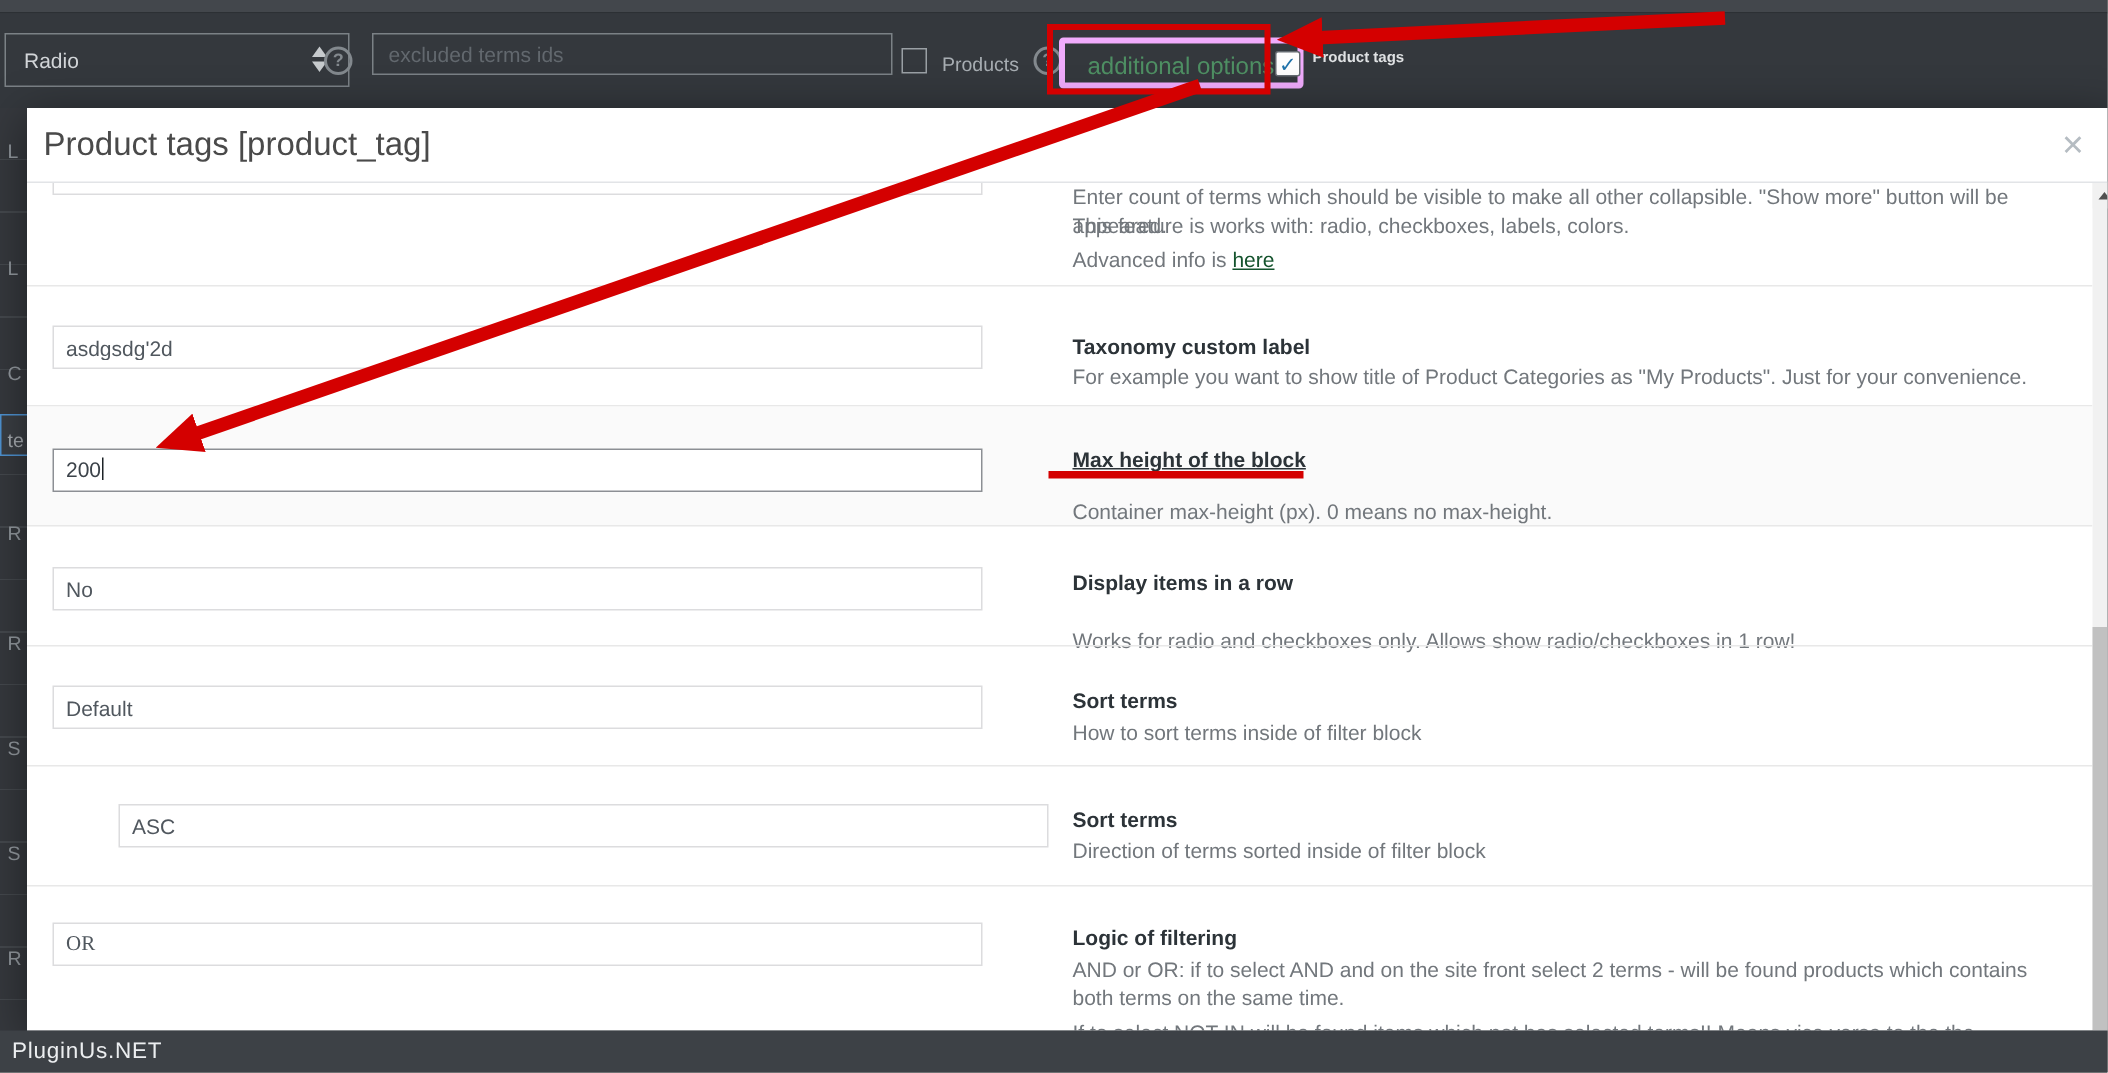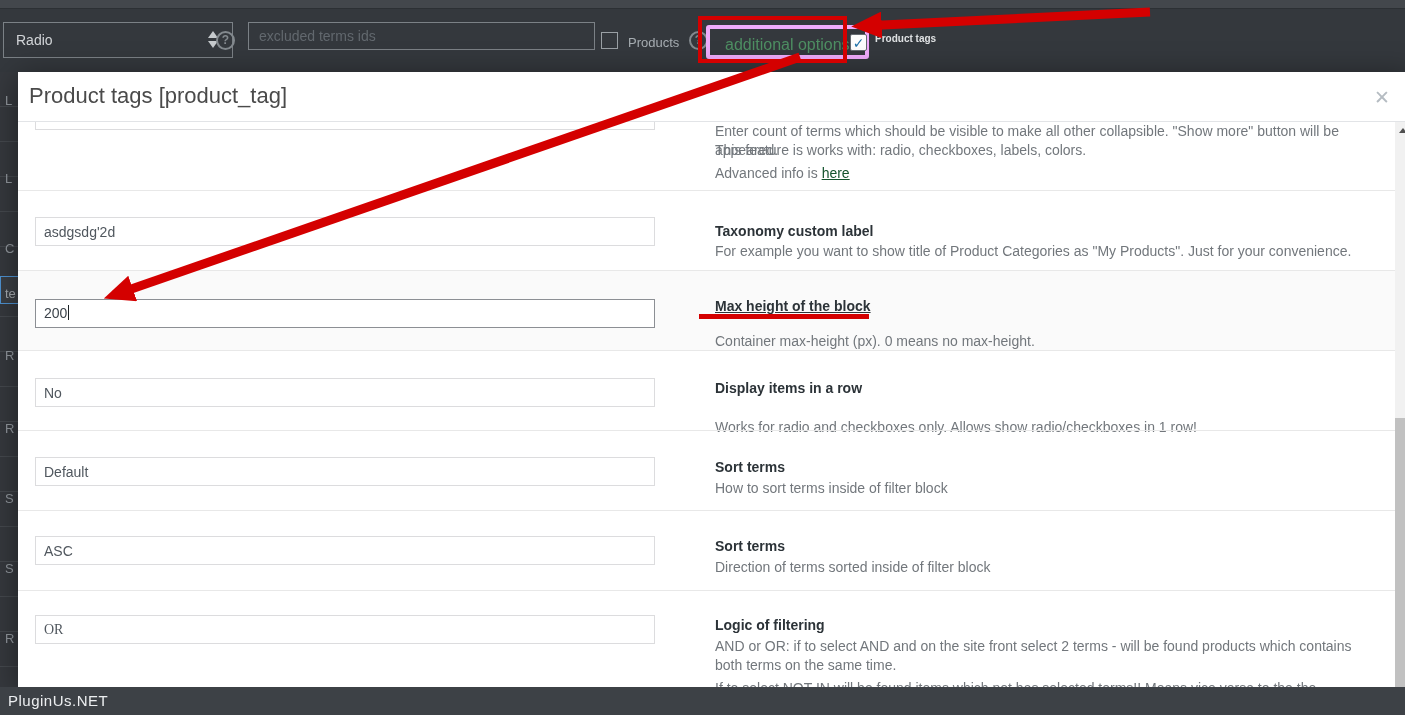--- a/index.html
+++ b/index.html
@@ -130,21 +130,21 @@
       <input class="field" style="top: 256px;" value="No">
       <div class="rhead" style="top:258px;">Display items in a row</div>
       <div class="rdesc" style="top:296px;">Works for radio and checkboxes only. Allows show radio/checkboxes in 1 row!</div>
       <div class="hr" style="top:308px;"></div>
 
       <input class="field" style="top: 335px;" value="Default">
       <div class="rhead" style="top:337px;">Sort terms</div>
       <div class="rdesc" style="top:357px;">How to sort terms inside of filter block</div>
       <div class="hr" style="top:388px;"></div>
 
-      <input class="field" style="top: 414px;" value="ASC">
+      <input class="field" style="top: 414px; margin-left: 44px;" value="ASC">
       <div class="rhead" style="top:416px;">Sort terms</div>
       <div class="rdesc" style="top:436px;">Direction of terms sorted inside of filter block</div>
       <div class="hr" style="top:468px;"></div>
 
       <input class="field" style="top: 493px; font-family: Liberation Serif, serif;" value="OR">
       <div class="rhead" style="top:495px;">Logic of filtering</div>
       <div class="rdesc" style="top:515px;">AND or OR: if to select AND and on the site front select 2 terms - will be found products which contains both terms on the same time.</div>
       <div class="rdesc" style="top:557px;">If to select NOT IN will be found items which not has selected terms!! Means vice versa to the the concept of</div>
     </div>
 

